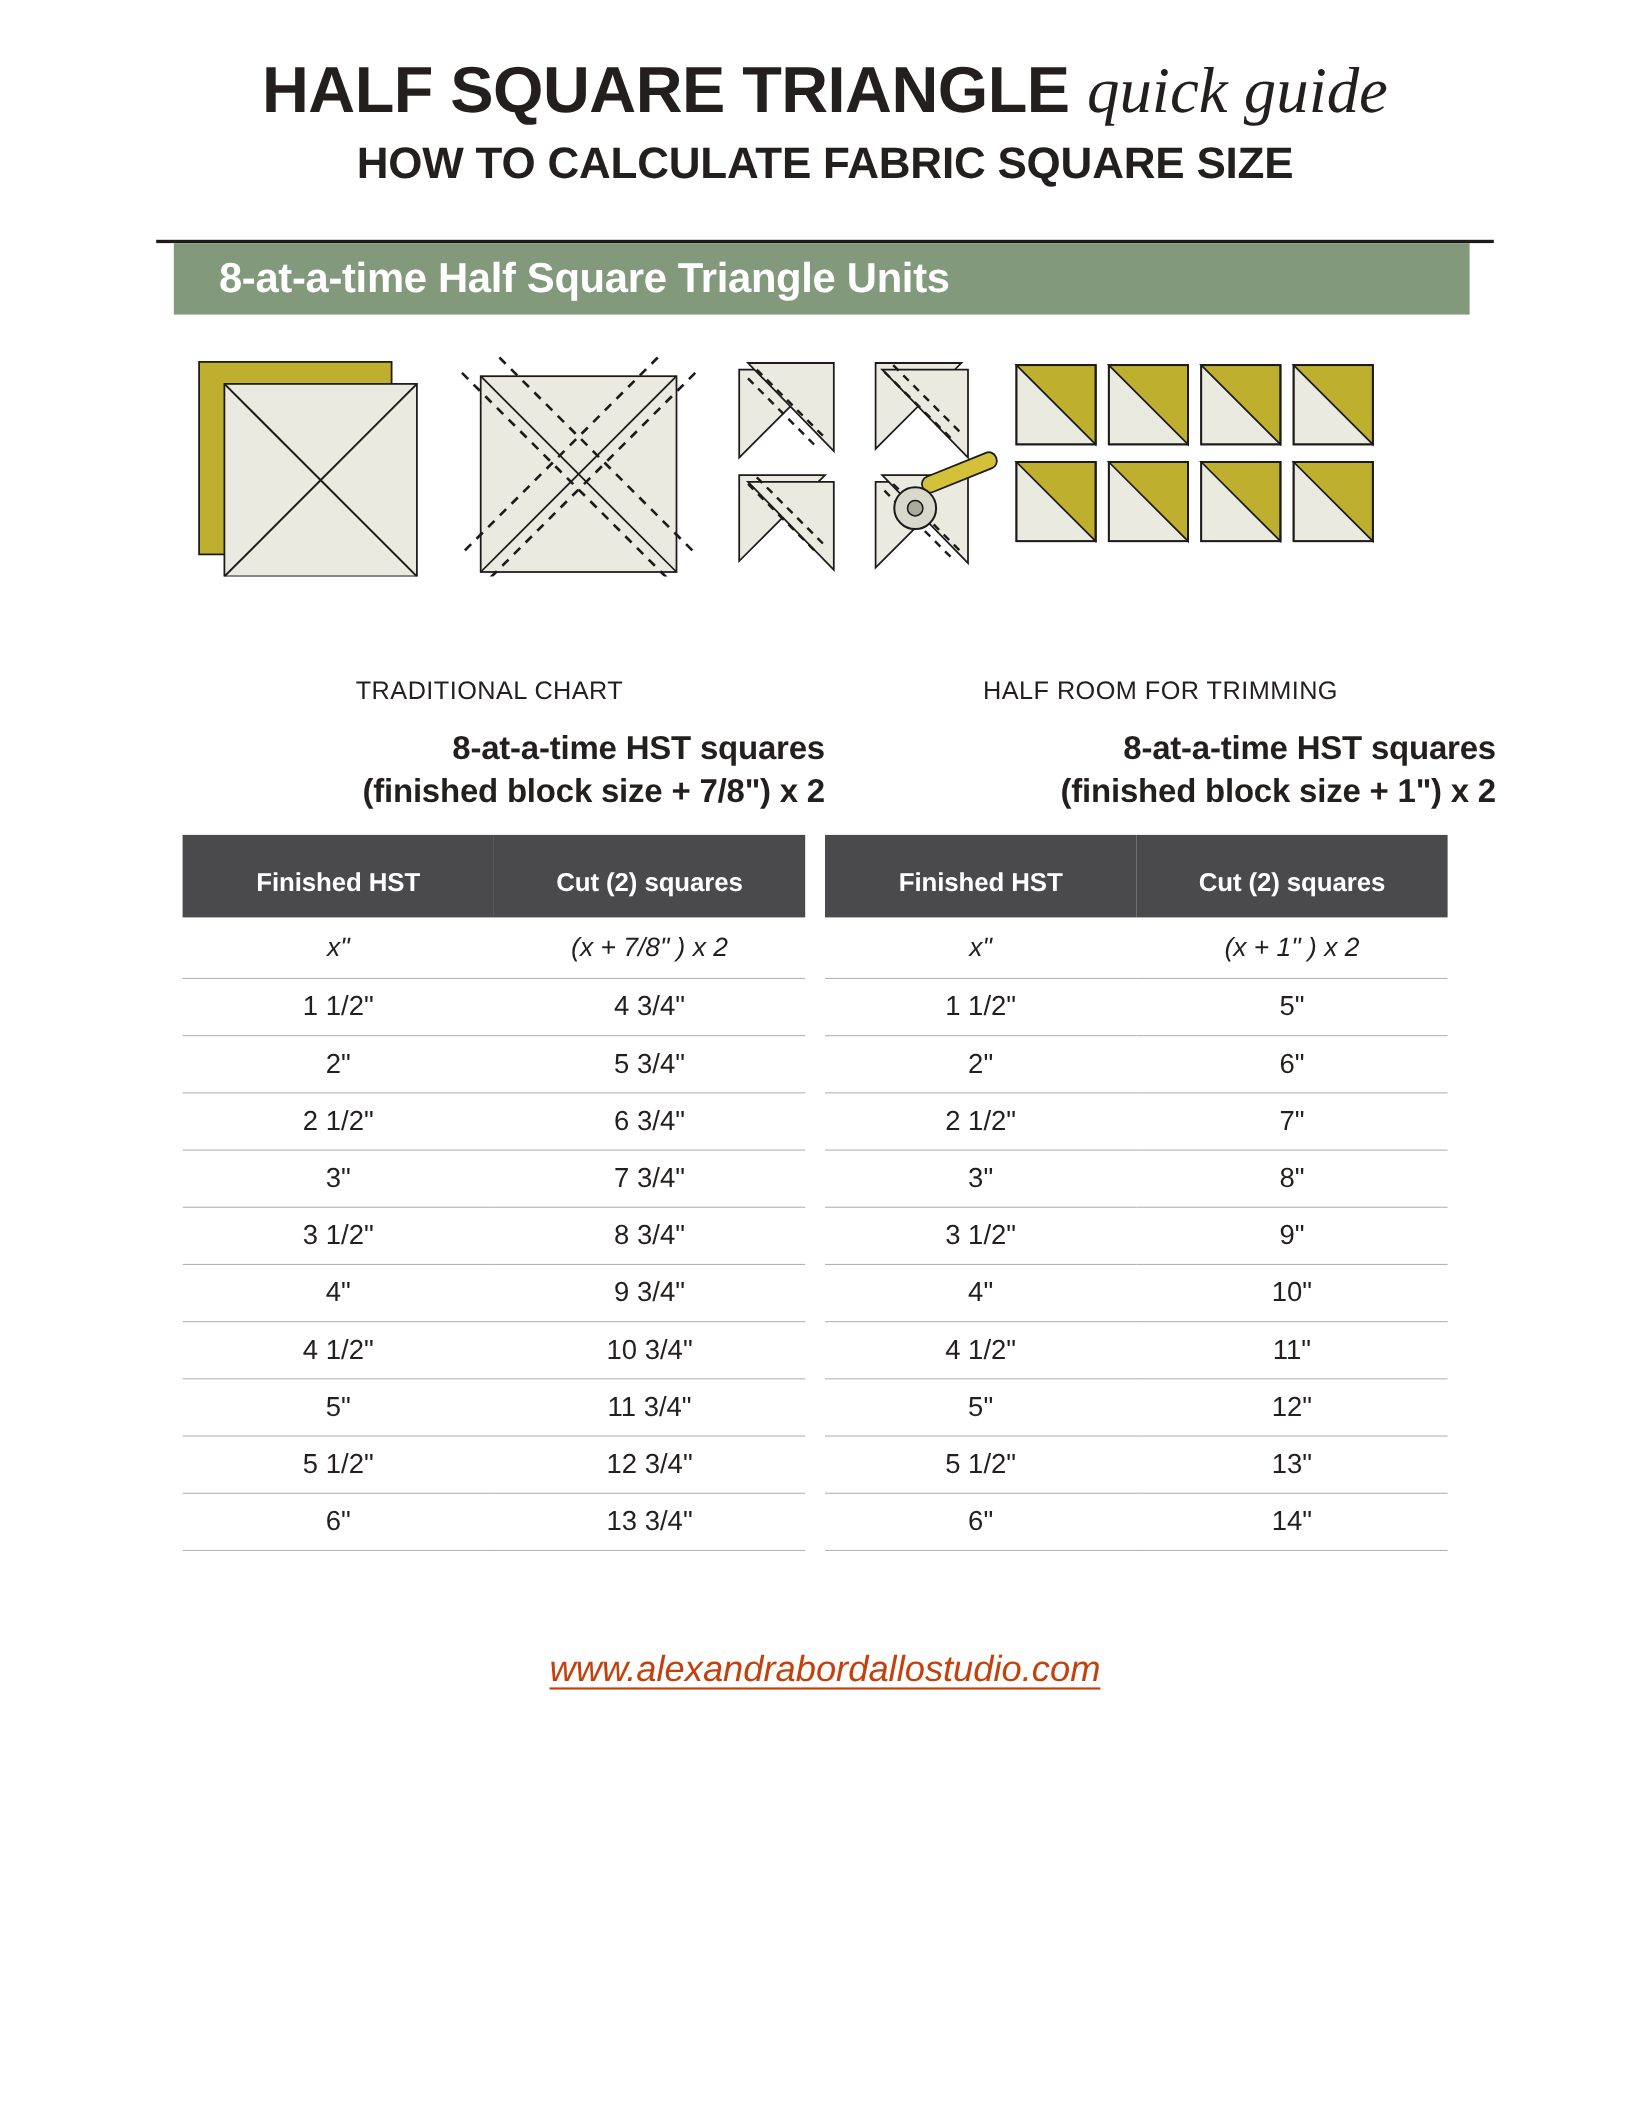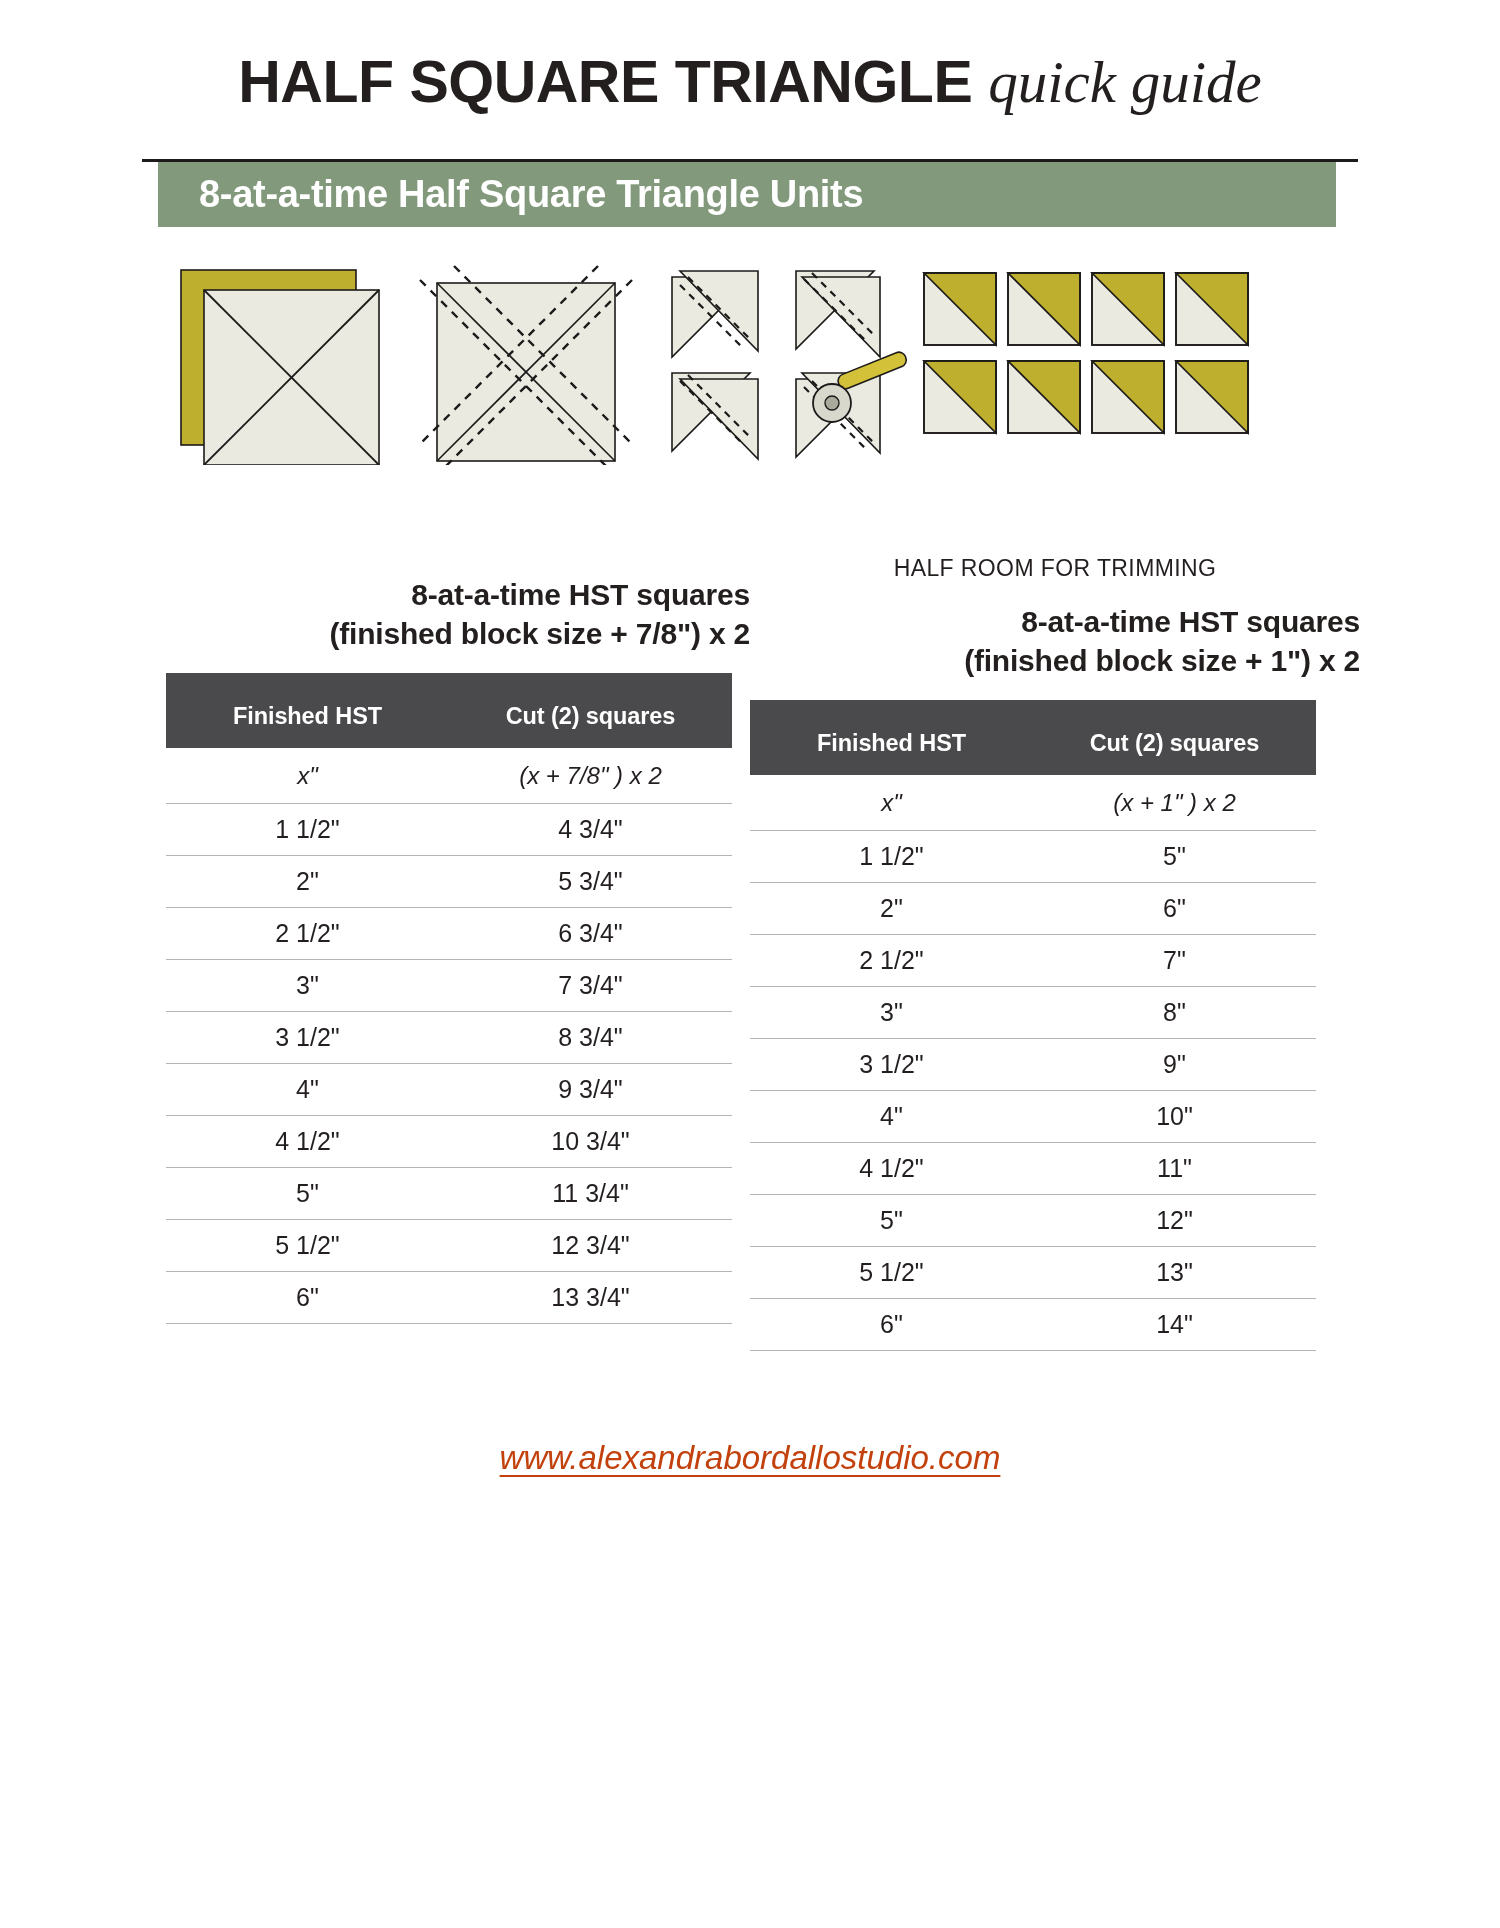--- a/index.html
+++ b/index.html
@@ -165,20 +165,21 @@
   }
 </style>
 </head>
 <body>
 
 <div class="page">
 
   <div class="title-main">
     <span class="bold-part">HALF SQUARE TRIANGLE </span><span class="italic-part">quick guide</span>
   </div>
+  <div class="title-sub">HOW TO CALCULATE FABRIC SQUARE SIZE</div>
 
   <div class="rule"></div>
 
   <div class="banner">
     <span class="banner-text">8-at-a-time Half Square Triangle Units</span>
   </div>
 
   <div class="illus-row">
 
     <svg class="illus step1" width="215" height="200" viewBox="0 0 215 200">
@@ -278,20 +279,21 @@
           <rect x="254" y="96" width="72" height="72" fill="none"></rect>
         </g>
       </g>
     </svg>
 
   </div>
 
   <div class="charts">
 
     <div class="chart-col">
+      <div class="cap-small">TRADITIONAL CHART</div>
       <div class="cap-big">
         <div>8-at-a-time HST squares</div>
         <div>(finished block size + 7/8") x 2</div>
       </div>
       <table class="tbl-left">
         <thead>
           <tr>
             <th>Finished HST</th>
             <th>Cut (2) squares</th>
           </tr>

